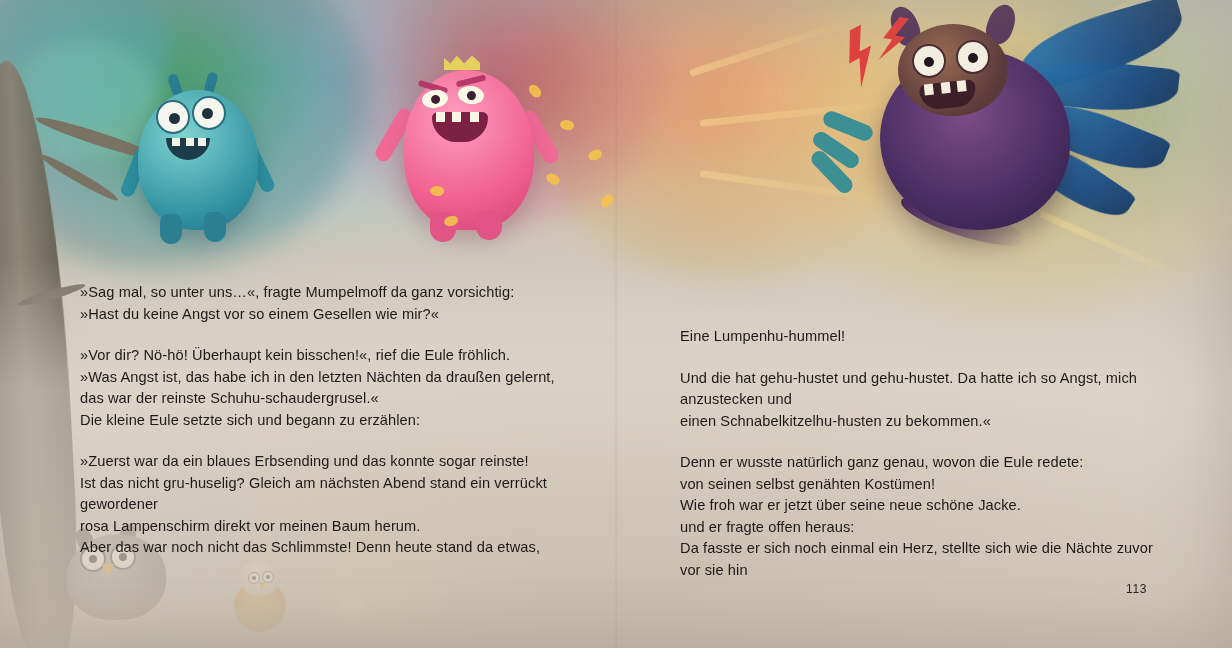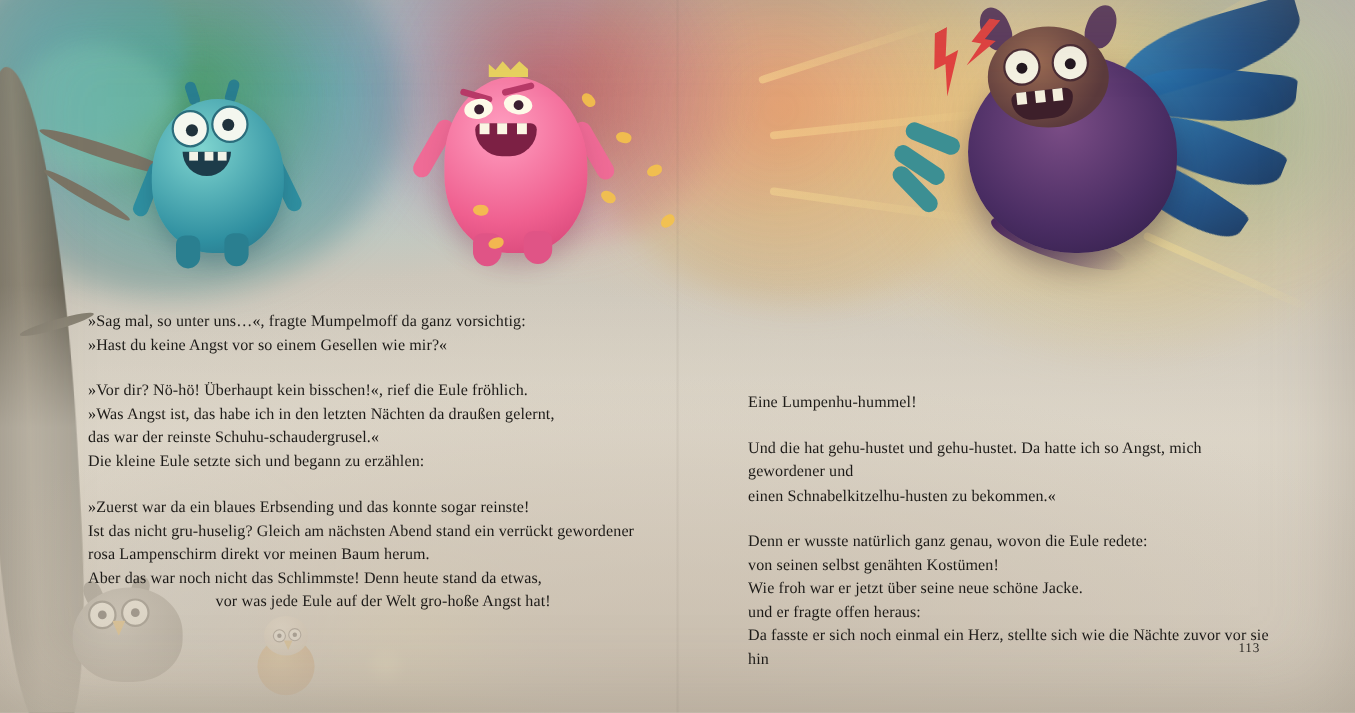--- a/index.html
+++ b/index.html
@@ -5,21 +5,21 @@
   html, body {
     margin: 0;
     padding: 0;
     background: #b9b2a6;
   }
   .page {
     position: relative;
     width: 1232px;
     height: 648px;
     overflow: hidden;
-    font-family: Liberation Serif, serif;
+    font-family: Liberation Sans, sans-serif;
     background: #cfc6b8;
   }
 
   
   .art-layer {
     position: absolute;
     inset: 0;
     overflow: hidden;
   }
   .bg-base {
@@ -310,21 +310,21 @@
   
   .text-layer { position: absolute; inset: 0; }
   .col {
     position: absolute;
     color: #1d1b18;
     font-size: 14.6px;
     line-height: 21.5px;
     letter-spacing: .1px;
   }
   .col-left { left: 80px; top: 282px; width: 520px; }
-  .col-right { left: 680px; top: 356px; width: 478px; }
+  .col-right { left: 680px; top: 326px; width: 478px; }
   .para { margin: 0 0 20px 0; }
   .para:last-child { margin-bottom: 0; }
   .line { display: block; white-space: pre-wrap; }
   .indent { padding-left: 116px; }
   .page-num {
     position: absolute; left: 1126px; top: 582px;
     font-size: 12px; color: #2a2723; letter-spacing: .6px;
   }
   .gutter {
     position: absolute; left: 614px; top: 0; width: 4px; height: 648px;
@@ -495,33 +495,32 @@
         <span class="line">»Was Angst ist, das habe ich in den letzten Nächten da draußen gelernt,</span>
         <span class="line">das war der reinste Schuhu-schaudergrusel.«</span>
         <span class="line">Die kleine Eule setzte sich und begann zu erzählen:</span>
       </p>
 
       <p class="para">
         <span class="line">»Zuerst war da ein blaues Erbsending und das konnte sogar reinste!</span>
         <span class="line">Ist das nicht gru-huselig? Gleich am nächsten Abend stand ein verrückt gewordener</span>
         <span class="line">rosa Lampenschirm direkt vor meinen Baum herum.</span>
         <span class="line">Aber das war noch nicht das Schlimmste! Denn heute stand da etwas,</span>
-        <span class="line indent">vor was jede Eule auf der Welt gro-hoße Angst hat!</span>
       </p>
 
     </div>
 
     <div class="col col-right">
 
       <p class="para">
         <span class="line">Eine Lumpenhu-hummel!</span>
       </p>
 
       <p class="para">
-        <span class="line">Und die hat gehu-hustet und gehu-hustet. Da hatte ich so Angst, mich gewordener und</span>
+        <span class="line">Und die hat gehu-hustet und gehu-hustet. Da hatte ich so Angst, mich anzustecken und</span>
         <span class="line">einen Schnabelkitzelhu-husten zu bekommen.«</span>
       </p>
 
       <p class="para">
         <span class="line">Denn er wusste natürlich ganz genau, wovon die Eule redete:</span>
         <span class="line">von seinen selbst genähten Kostümen!</span>
         <span class="line">Wie froh war er jetzt über seine neue schöne Jacke.</span>
         <span class="line">und er fragte offen heraus:</span>
         <span class="line">Da fasste er sich noch einmal ein Herz, stellte sich wie die Nächte zuvor vor sie hin</span>
       </p>

